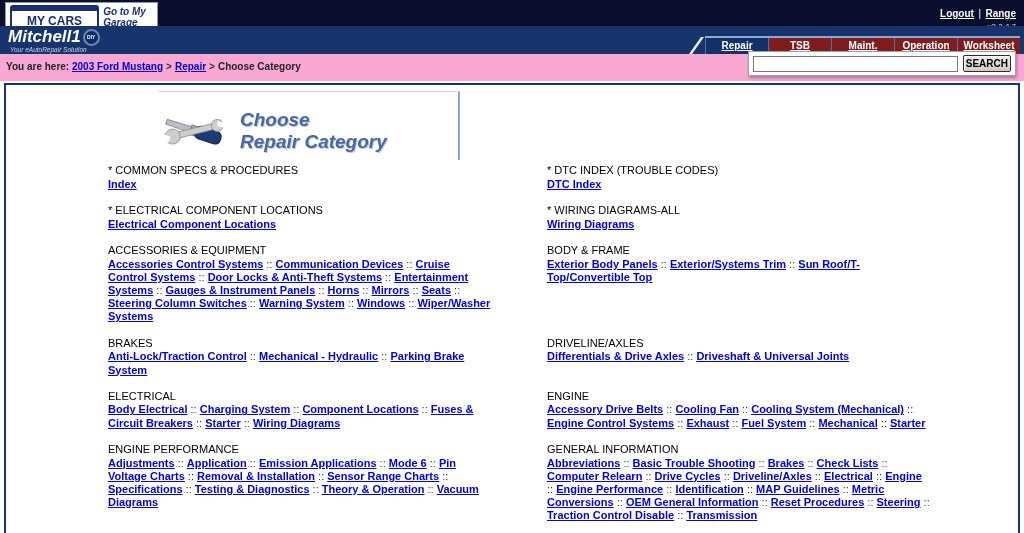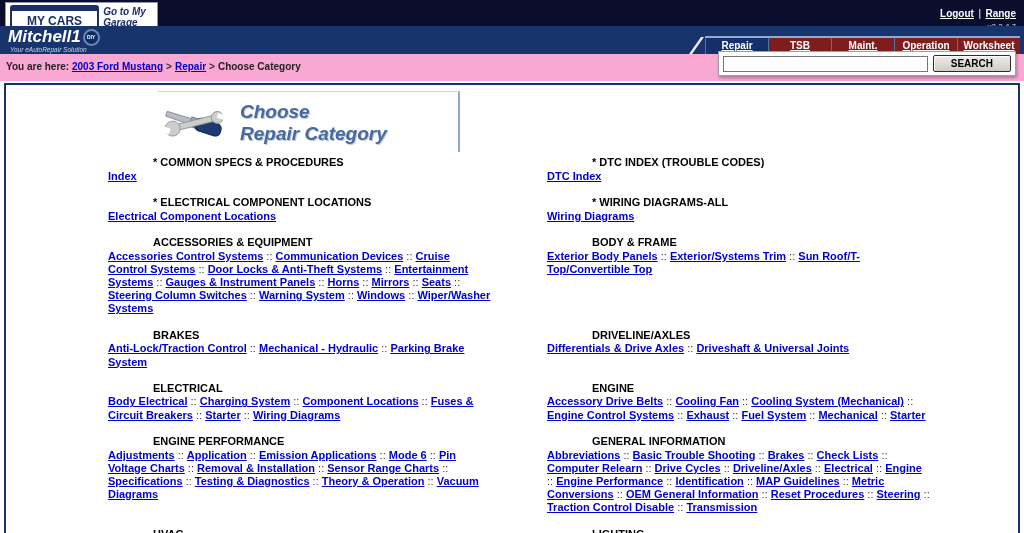--- a/index.html
+++ b/index.html
@@ -47,40 +47,40 @@
     font-weight:bold; color:#222; }
   .breadcrumb a { color:#0000cc; text-decoration:underline; }
   .bc-sep { color:#333; padding:0 3px; }
   .search-wrap { position:absolute; right:8px; top:-3px; background:#fff;
     border:1px solid #99a0a8; box-shadow:1px 2px 3px rgba(0,0,0,.3);
     padding:3px 4px; display:flex; gap:5px; align-items:center; z-index:5; }
   .search-wrap input { width:205px; height:16px; border:1px solid #767676;
     font-size:11px; padding:1px 3px; }
   .search-btn { font-size:10px; font-weight:bold; color:#000;
     background:linear-gradient(#efede8,#cfccc4); border:1px solid #2c2c2c;
-    border-radius:2px; padding:2px 17px; box-shadow:inset 1px 1px 0 #fff;
+    border-radius:2px; padding:2px 2px; box-shadow:inset 1px 1px 0 #fff;
     cursor:pointer; }
 
   
   .content { margin:2px 4px 0; border:2px solid #1b2f6b; background:#fff;
     min-height:385px; }
   .page-header { margin:6px 0 2px 152px; width:302px; display:flex;
     align-items:center; gap:12px; border-top:1px solid #c8d4e6;
-    border-right:2px solid #8fa6cd; padding:8px 8px 6px 4px; }
+    border-right:2px solid #8fa6cd; padding:16px 8px 6px 4px; }
   .page-title { font-size:19px; font-weight:bold; font-style:italic;
     color:#48689f; line-height:1.18; text-shadow:1px 1px 0 #bcc7d9; }
 
   .cat-table { margin:4px 88px 0 102px; width:calc(100% - 190px);
     border-collapse:collapse; table-layout:fixed; }
   .cat-table td { width:50%; vertical-align:top; }
   .cat-table td.colL { padding-right:28px; }
   .cat-table td.colR { padding-left:28px; }
   .section { margin-bottom:13px; }
-  .cat-heading { font-size:11px; font-weight:bold; color:#000;
-    line-height:1.25;margin-left:45px; }
+  .cat-heading { font-size:11px; font-weight:normal; color:#000;
+    line-height:1.25; }
   .cat-links { font-size:11px; line-height:1.2; }
   a.cat-link { color:#0000cc; font-weight:bold; text-decoration:underline; }
   .sep { color:#333; }
 </style>
 </head>
 <body>
 
 <div class="topbar">
   <div class="garage-btn">
     <span class="plate">MY CARS</span>

